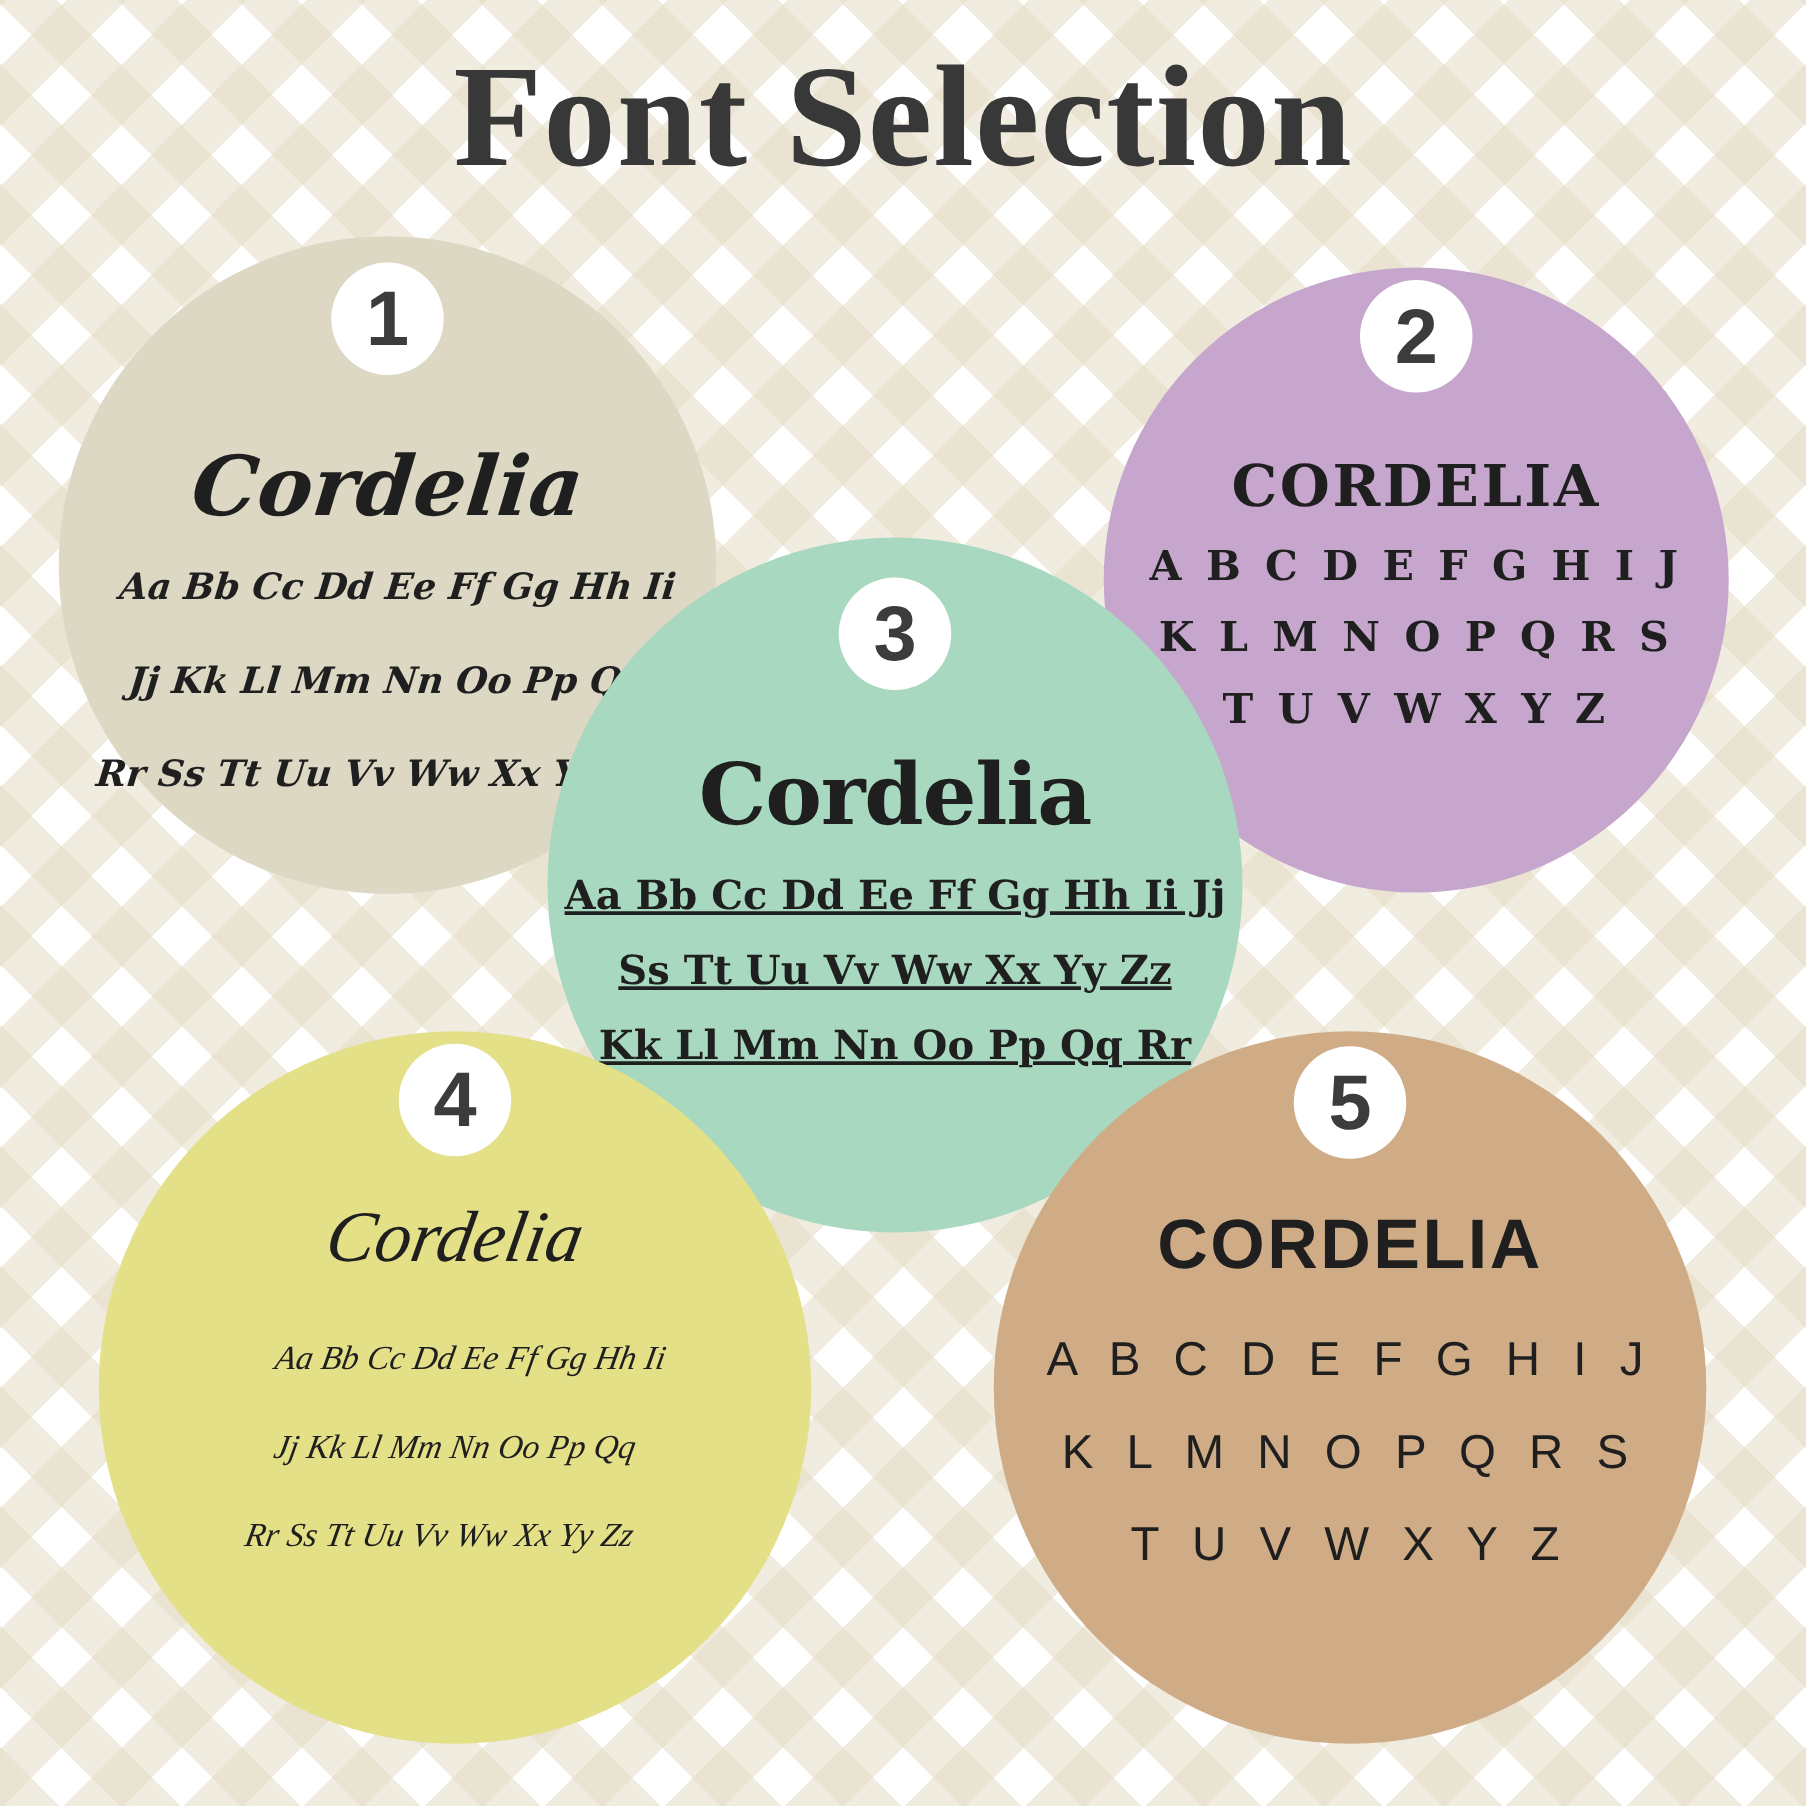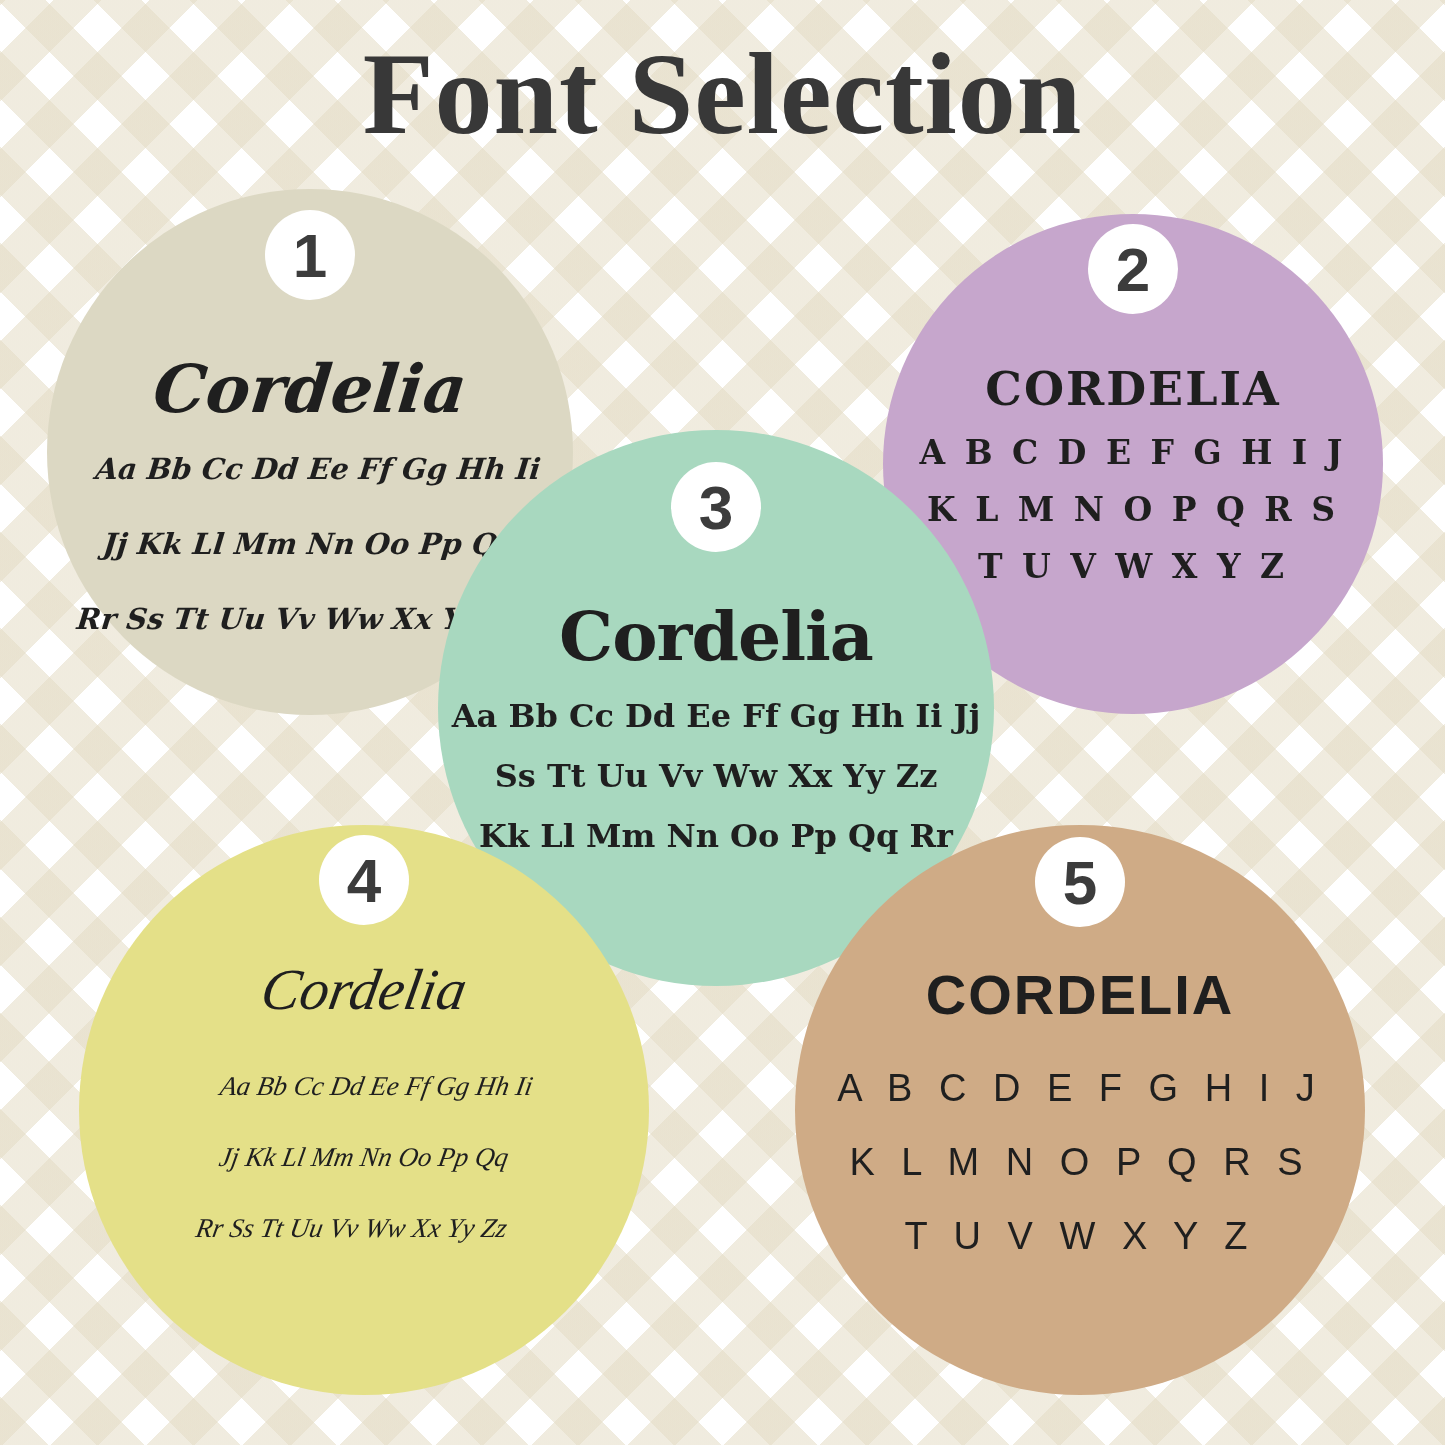--- a/index.html
+++ b/index.html
@@ -77,21 +77,21 @@
     font-size:33px; line-height:57px; margin-top:4px; letter-spacing:4px;
   }
 
   
   .c3 .font-name {
     font-family:"DejaVu Serif", serif; font-weight:700;
     font-size:68px; line-height:88px; margin-top:40px; letter-spacing:-1px;
   }
   .c3 .alpha {
     font-family:"DejaVu Serif", serif; font-weight:700;
-    font-size:32px; line-height:60px; margin-top:6px;
+    font-size:32px; line-height:60px; margin-top:6px;text-decoration:underline;
   }
 
   
   .c4 .font-name {
     font-family:"Liberation Serif", serif; font-style:italic; font-weight:400;
     font-size:58px; line-height:78px; margin-top:26px;
     transform:skewX(-10deg);
   }
   .c4 .alpha {
     font-family:"Liberation Serif", serif; font-style:italic; font-weight:400;

